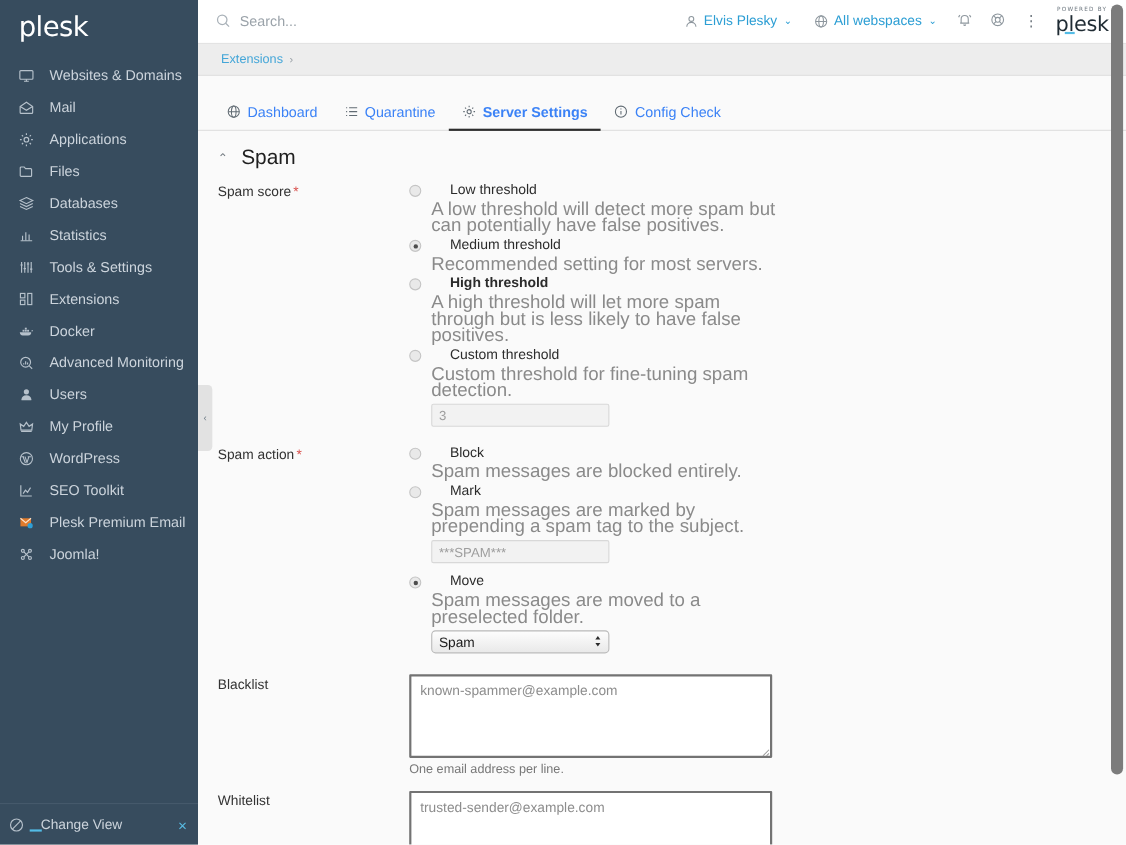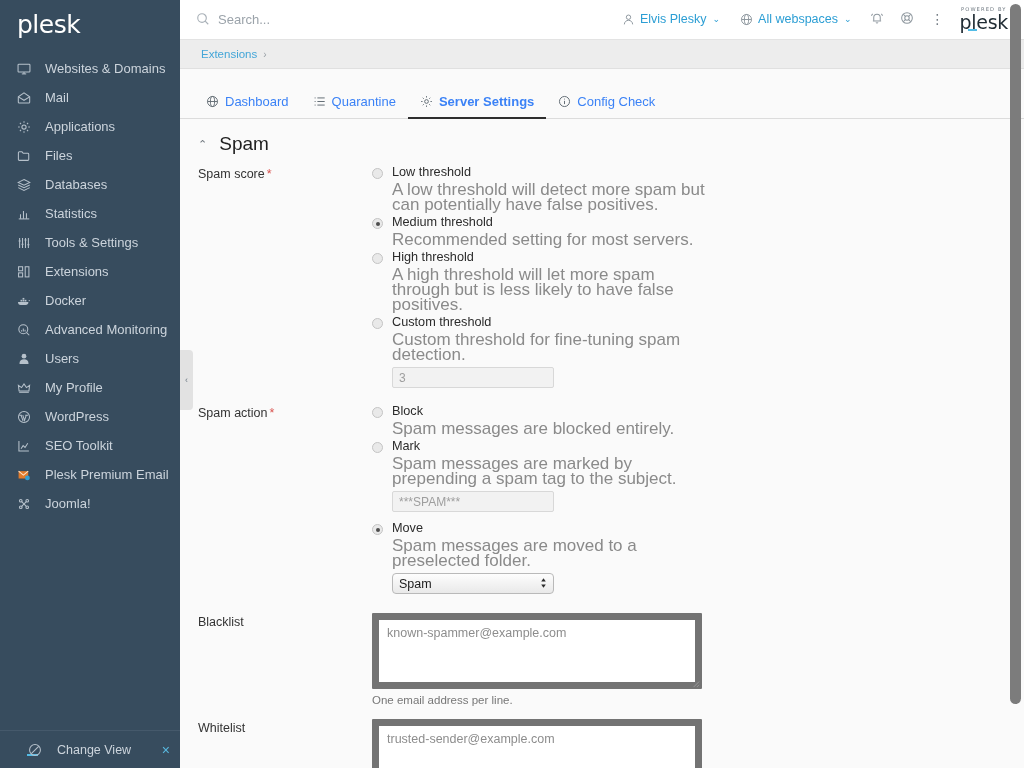--- a/index.html
+++ b/index.html
@@ -63,21 +63,21 @@
   }
   .nav-ico svg { display: block; }
   .nav-label { line-height: 16px; }
 
   .sidebar-footer {
     position: absolute;
     left: 0; bottom: 0;
     width: 180px; height: 38px;
     border-top: 1px solid #45596b;
     display: flex; align-items: center;
-    padding: 0 10px 0 28px;
+    padding: 0 10px 0 8px;
     font-size: 12.5px;
     color: #ccd4dc;
     cursor: pointer;
   }
   .sidebar-footer .nav-ico { margin-right: 7px; }
   .sf-close {
     margin-left: auto;
     color: #58b9e0;
     font-size: 14px;
     line-height: 1;
@@ -230,21 +230,21 @@
     width: 180px;
     flex: 0 0 180px;
     padding-left: 18px;
     font-size: 12.5px;
     color: #333;
     padding-top: 2px;
   }
   .req { color: #d9534f; margin-left: 2px; }
   .form-field { flex: 1 1 auto; padding-left: 12px; }
 
-  .radio-line { display: flex; align-items: flex-start; gap: 9px; margin-top: 0px; }
+  .radio-line { display: flex; align-items: flex-start; gap: 26px; margin-top: 0px; }
   .radio {
     width: 11px; height: 11px; border-radius: 50%;
     background: #e9e9e9;
     border: 1px solid #c4c4c4;
     flex: 0 0 11px;
     margin-top: 3px;
     position: relative;
     cursor: pointer;
   }
   .radio.checked::after {
@@ -299,21 +299,21 @@
     pointer-events: none;
     color: #2b2b2b;
     font-size: 8px; line-height: 7px;
     display: flex; flex-direction: column; align-items: center;
   }
   .gap-sm { height: 10px; }
   .gap-md { height: 16px; }
 
   .ta {
     width: 330px; height: 76px;
-    border: 7px solid #737373;
+    border: 2px solid #737373;
     background: #ffffff;
     border-radius: 1px;
     font-family: inherit; font-size: 12.5px;
     color: #555;
     padding: 6px 8px;
     resize: none;
     outline: none;
     display: block;
   }
   .ta::placeholder { color: #8d8d8d; }
@@ -677,21 +677,21 @@
               <span class="radio-label">Low threshold</span>
             </div>
             <div class="hint">A low threshold will detect more spam but can potentially have false positives.</div>
 
             <div class="radio-line" style="margin-top:3px;">
               <span class="radio checked"></span>
               <span class="radio-label">Medium threshold</span>
             </div>
             <div class="hint">Recommended setting for most servers.</div>
 
-            <div class="radio-line" style="margin-top:3px;">
+            <div class="radio-line" style="margin-top:3px;font-weight:bold;">
               <span class="radio"></span>
               <span class="radio-label">High threshold</span>
             </div>
             <div class="hint">A high threshold will let more spam through but is less likely to have false positives.</div>
 
             <div class="radio-line" style="margin-top:3px;">
               <span class="radio"></span>
               <span class="radio-label">Custom threshold</span>
             </div>
             <div class="hint">Custom threshold for fine-tuning spam detection.</div>

